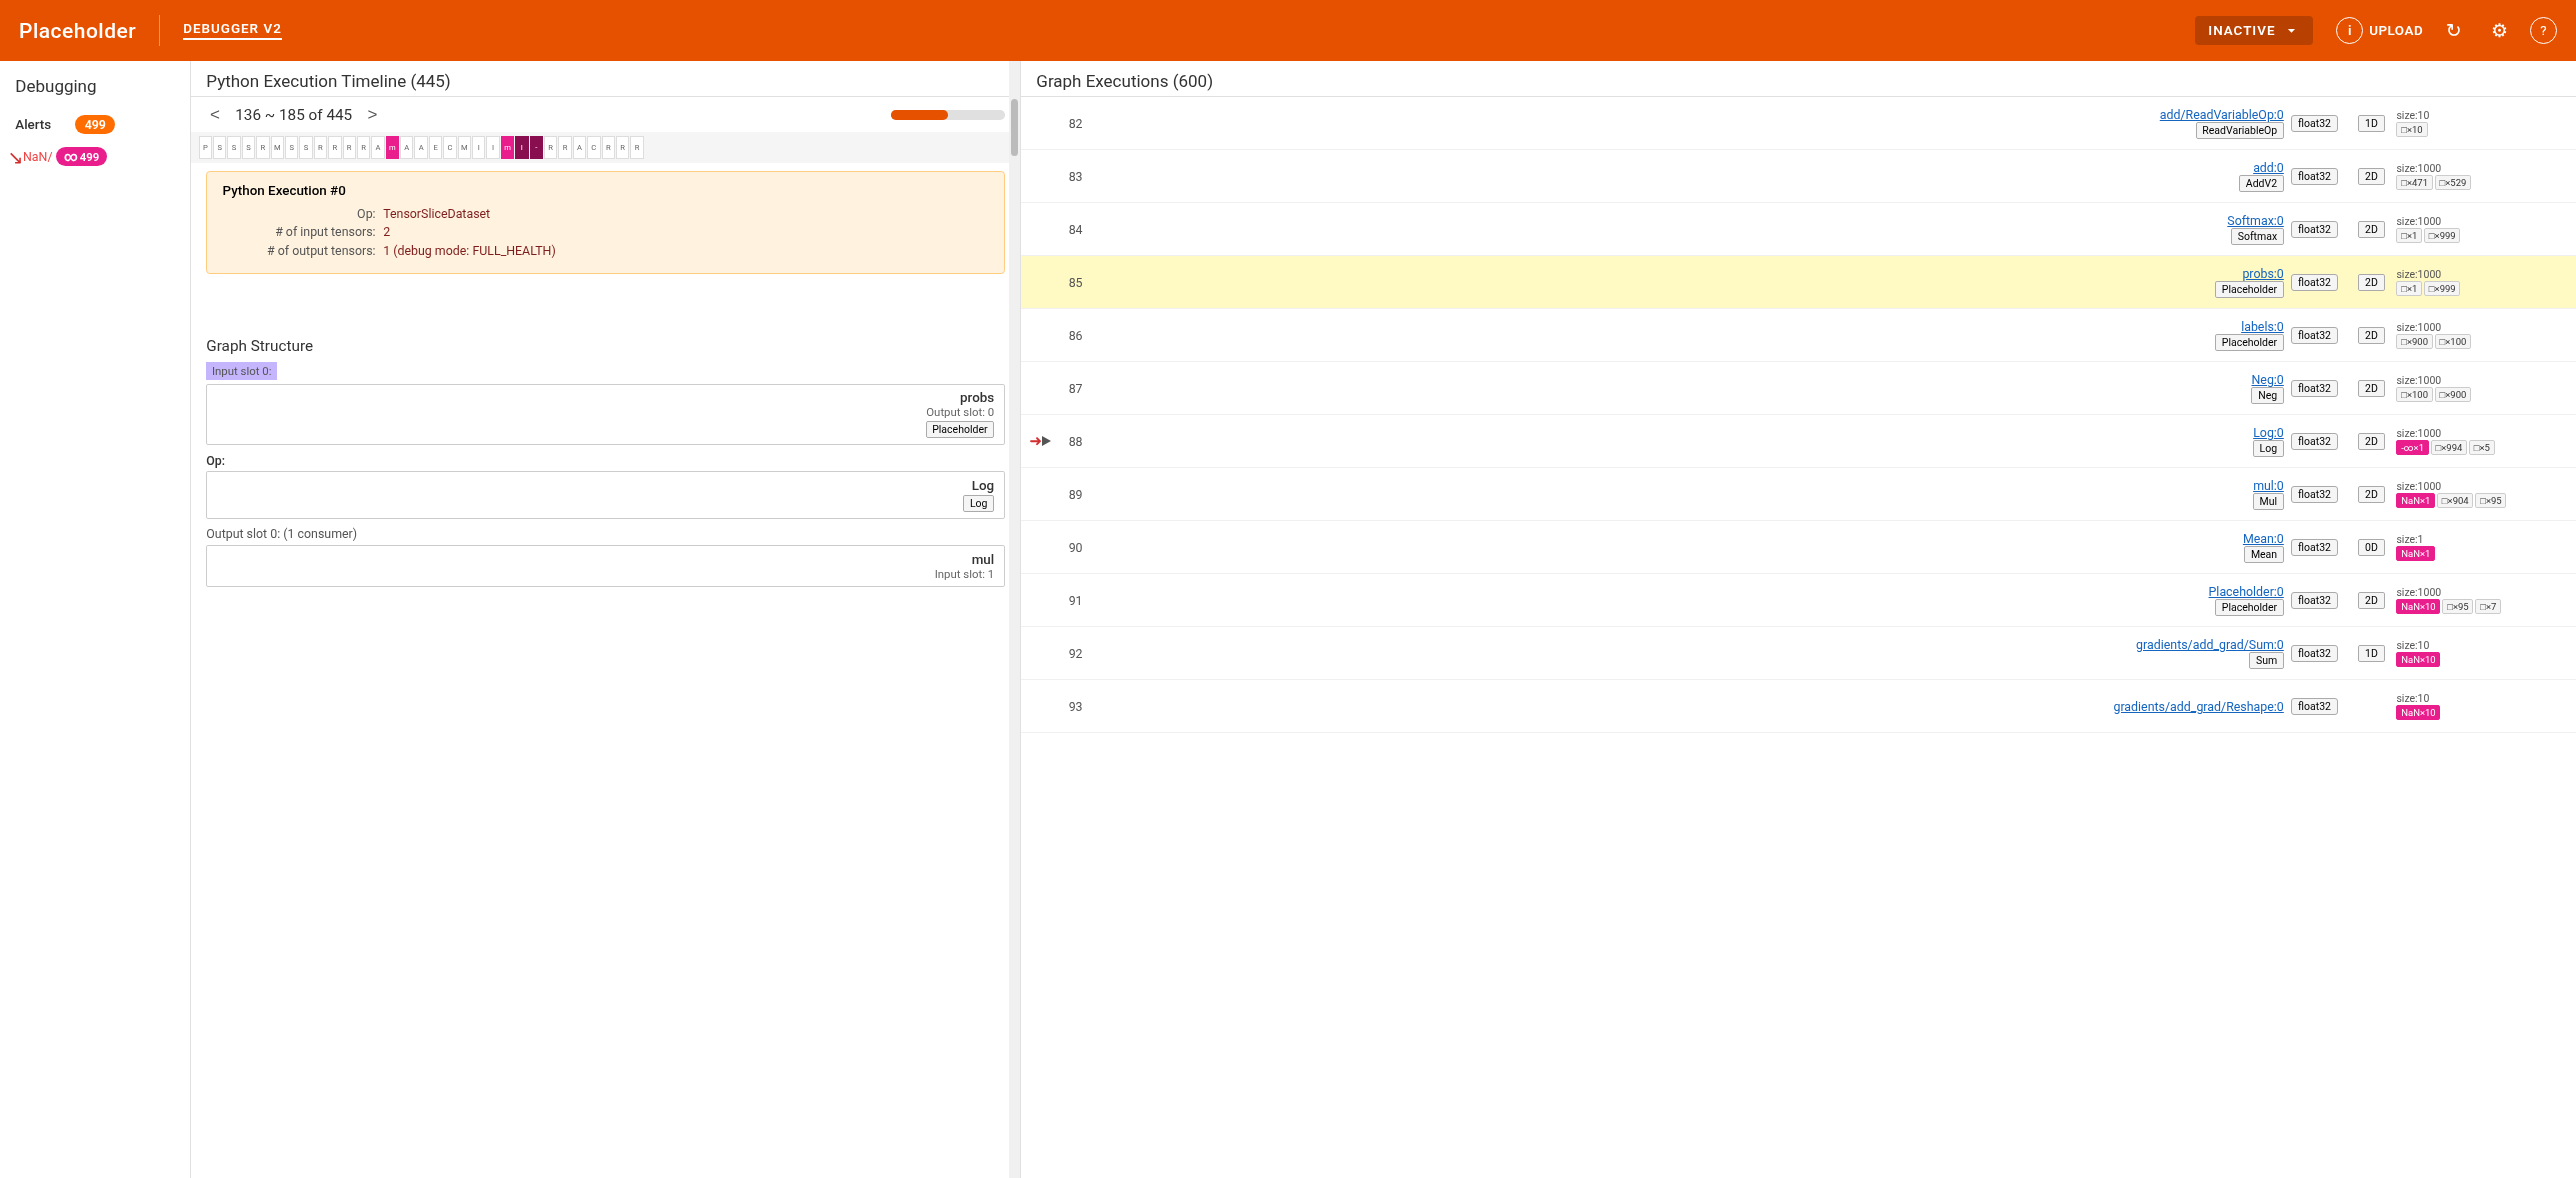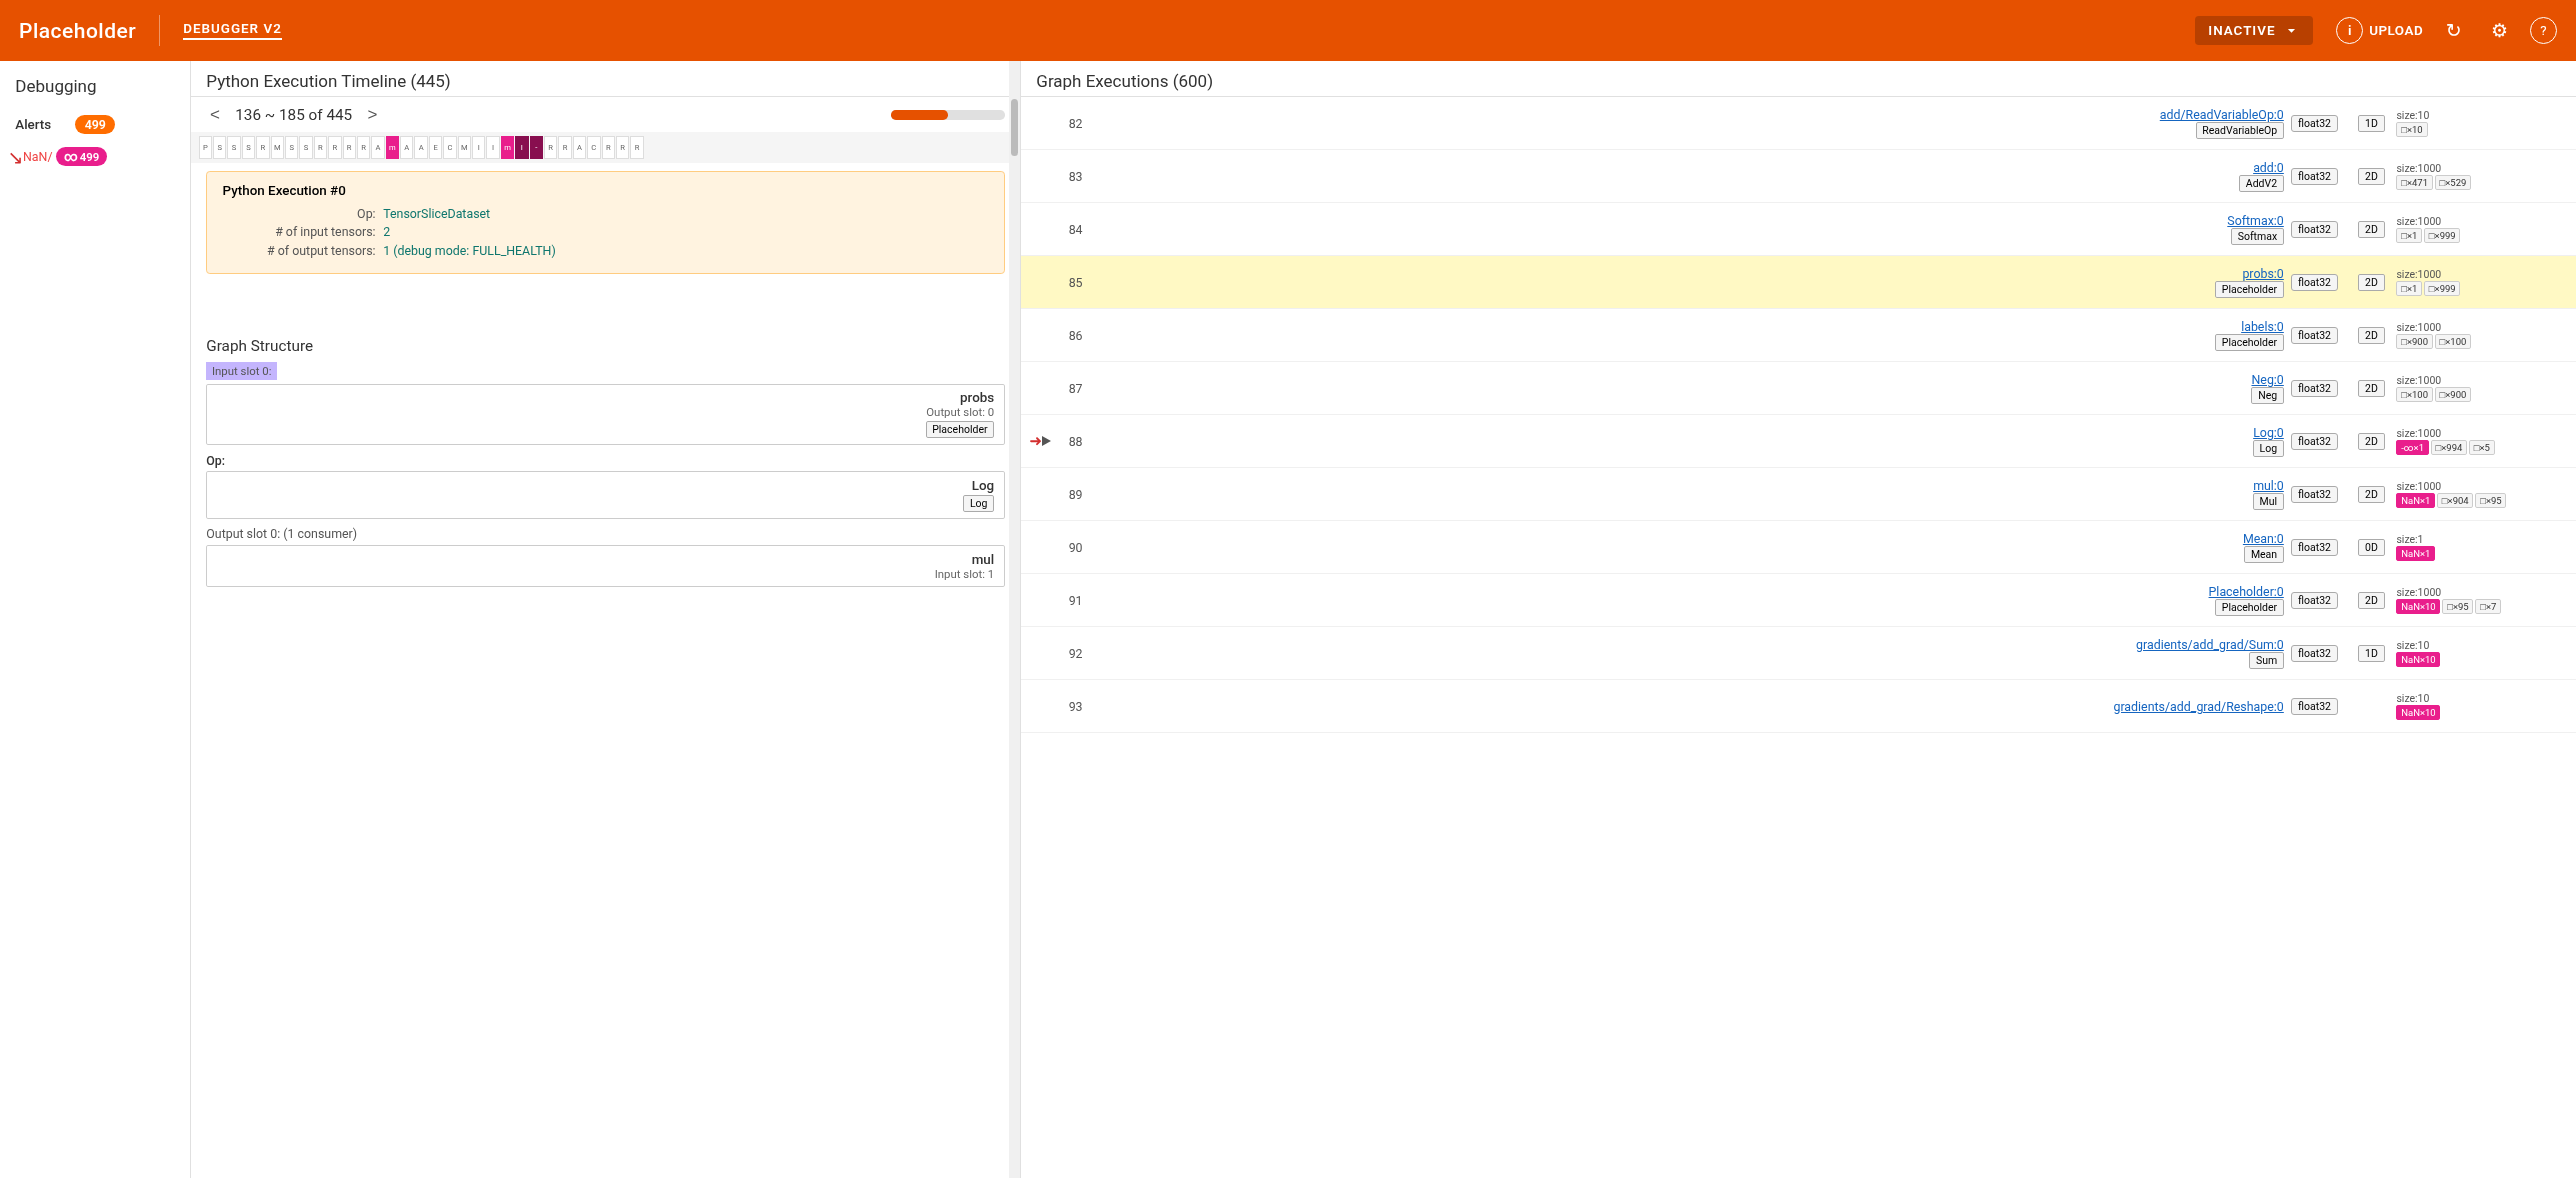--- a/index.html
+++ b/index.html
@@ -265,21 +265,21 @@
       font-size: 12.4px;
       margin-bottom: 3.8px;
       gap: 7.6px;
     }
     .execution-detail-label {
       color: #555;
       min-width: 153px;
       text-align: right;
     }
     .execution-detail-value {
-      color: #0f766e;
+      color: #7f1d1d;
     }
 
     
     .graph-structure {
       padding: 7.6px 15.3px;
       overflow-y: auto;
       flex: 1;
       margin-top: 47px;
     }
     .graph-structure-title {

